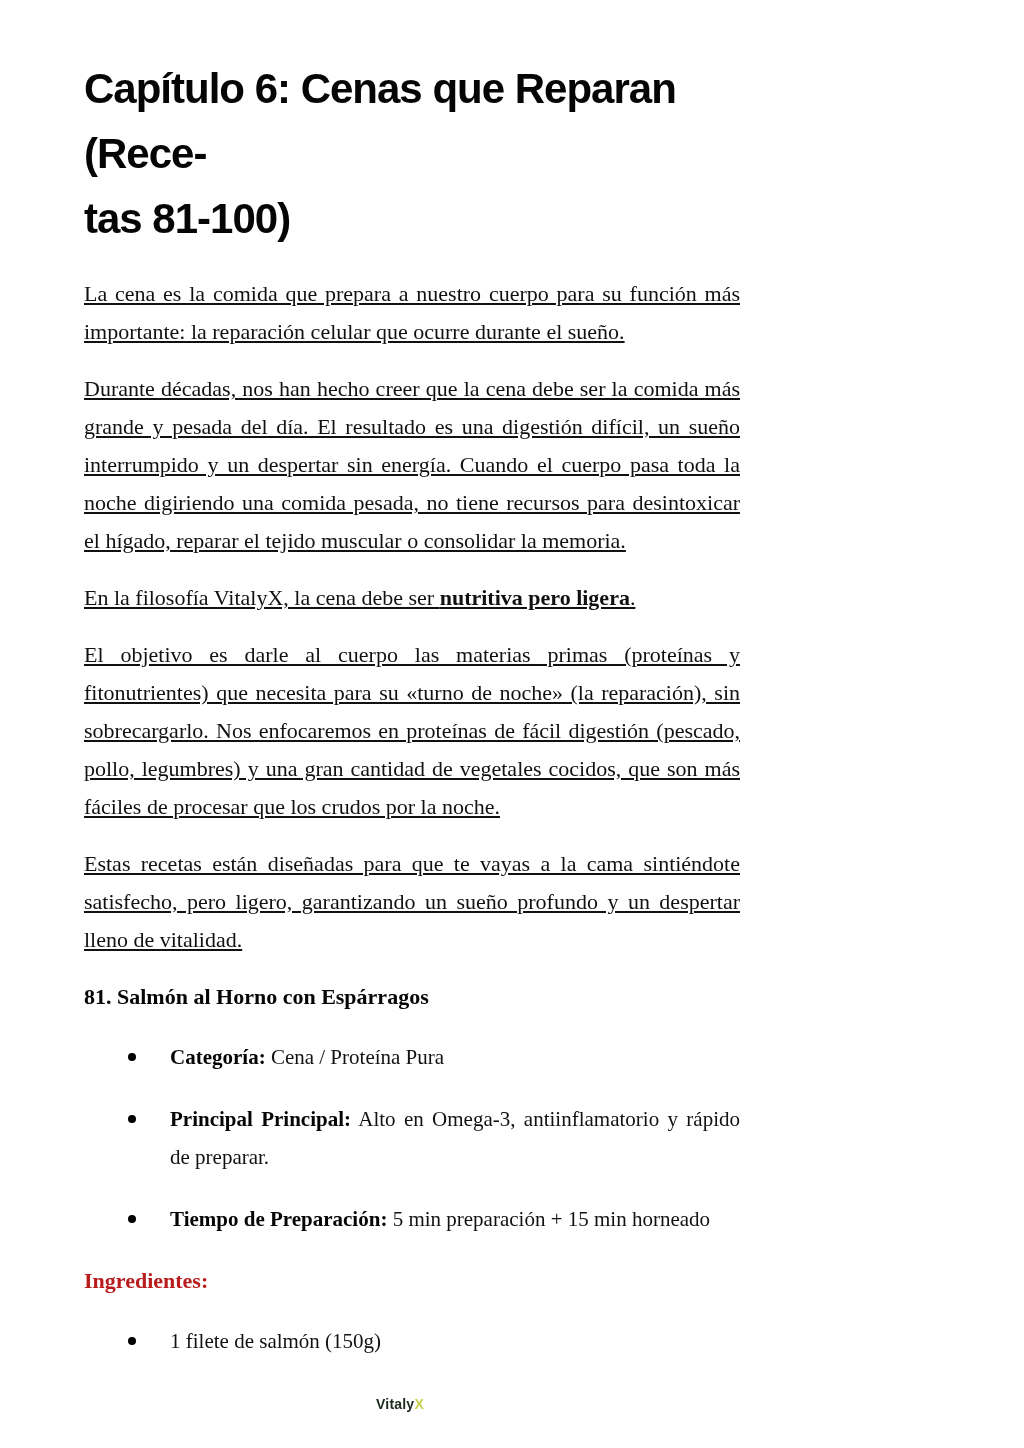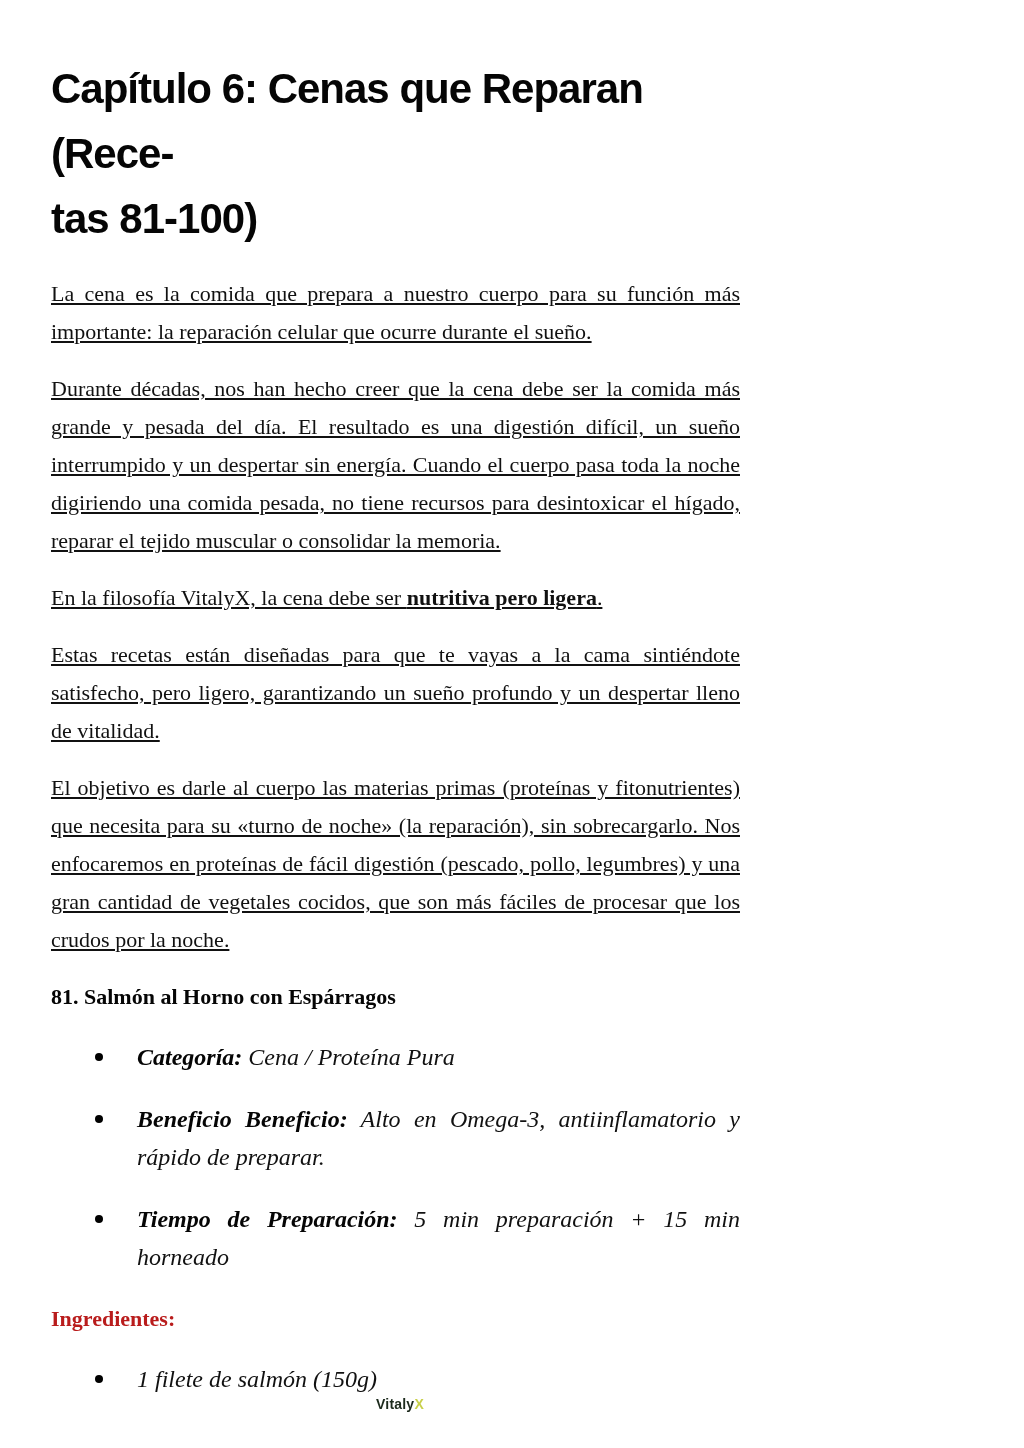--- a/index.html
+++ b/index.html
@@ -5,21 +5,21 @@
   html, body {
     margin: 0;
     padding: 0;
     background: #ffffff;
   }
   .page {
     position: relative;
     width: 816px;
     height: 1448px;
     box-sizing: border-box;
-    padding: 56px 76px 0 51px;
+    padding: 56px 76px 0 84px;
     background: #ffffff;
     font-family: "Liberation Serif", serif;
     color: #111111;
     overflow: hidden;
   }
   h1.chapter-title {
     margin: 0 0 24px 0;
     font-family: "Liberation Sans", sans-serif;
     font-weight: bold;
     font-size: 42px;
@@ -51,24 +51,23 @@
   }
   ul.doc-list {
     list-style: none;
     margin: 0 0 0 0;
     padding: 0;
   }
   ul.doc-list li {
     position: relative;
     padding-left: 86px;
     margin: 0 0 24px 0;
-    font-size: 24px;
+    font-size: 21px;
     line-height: 38px;
     text-align: justify;
-    font-style: italic;
   }
   ul.doc-list li::before {
     content: "";
     position: absolute;
     left: 44px;
     top: 15px;
     width: 8px;
     height: 8px;
     border-radius: 50%;
     background: #000000;
@@ -95,33 +94,33 @@
     <span>Capítulo 6: Cenas que Reparan (Rece-</span><br>
     <span>tas 81-100)</span>
   </h1>
 
   <p class="body-par">La cena es la comida que prepara a nuestro cuerpo para su función más importante: la reparación celular que ocurre durante el sueño.</p>
 
   <p class="body-par">Durante décadas, nos han hecho creer que la cena debe ser la comida más grande y pesada del día. El resultado es una digestión difícil, un sueño interrumpido y un despertar sin energía. Cuando el cuerpo pasa toda la noche digiriendo una comida pesada, no tiene recursos para desintoxicar el hígado, reparar el tejido muscular o consolidar la memoria.</p>
 
   <p class="body-par"><span>En la filosofía VitalyX, la cena debe ser </span><strong>nutritiva pero ligera</strong><span>.</span></p>
 
+  <p class="body-par">El objetivo es darle al cuerpo las materias primas (proteínas y fitonutrientes) que necesita para su «turno de noche» (la reparación), sin sobrecargarlo. Nos enfocaremos en proteínas de fácil digestión (pescado, pollo, legumbres) y una gran cantidad de vegetales cocidos, que son más fáciles de procesar que los crudos por la noche.</p>
+
   <p class="body-par">Estas recetas están diseñadas para que te vayas a la cama sintiéndote satisfecho, pero ligero, garantizando un sueño profundo y un despertar lleno de vitalidad.</p>
-
-  <p class="body-par">El objetivo es darle al cuerpo las materias primas (proteínas y fitonutrientes) que necesita para su «turno de noche» (la reparación), sin sobrecargarlo. Nos enfocaremos en proteínas de fácil digestión (pescado, pollo, legumbres) y una gran cantidad de vegetales cocidos, que son más fáciles de procesar que los crudos por la noche.</p>
 
   <div class="recipe-heading">81. Salmón al Horno con Espárragos</div>
 
   <ul class="doc-list">
     <li>
       <strong class="meta-label">Categoría:</strong>
       <span>Cena / Proteína Pura</span>
     </li>
     <li>
-      <strong class="meta-label">Beneficio Beneficio:</strong>
+      <strong class="meta-label">Principal Principal:</strong>
       <span>Alto en Omega-3, antiinflamatorio y rápido de preparar.</span>
     </li>
     <li>
       <strong class="meta-label">Tiempo de Preparación:</strong>
       <span>5 min preparación + 15 min horneado</span>
     </li>
   </ul>
 
   <div class="sub-heading">Ingredientes:</div>
 

